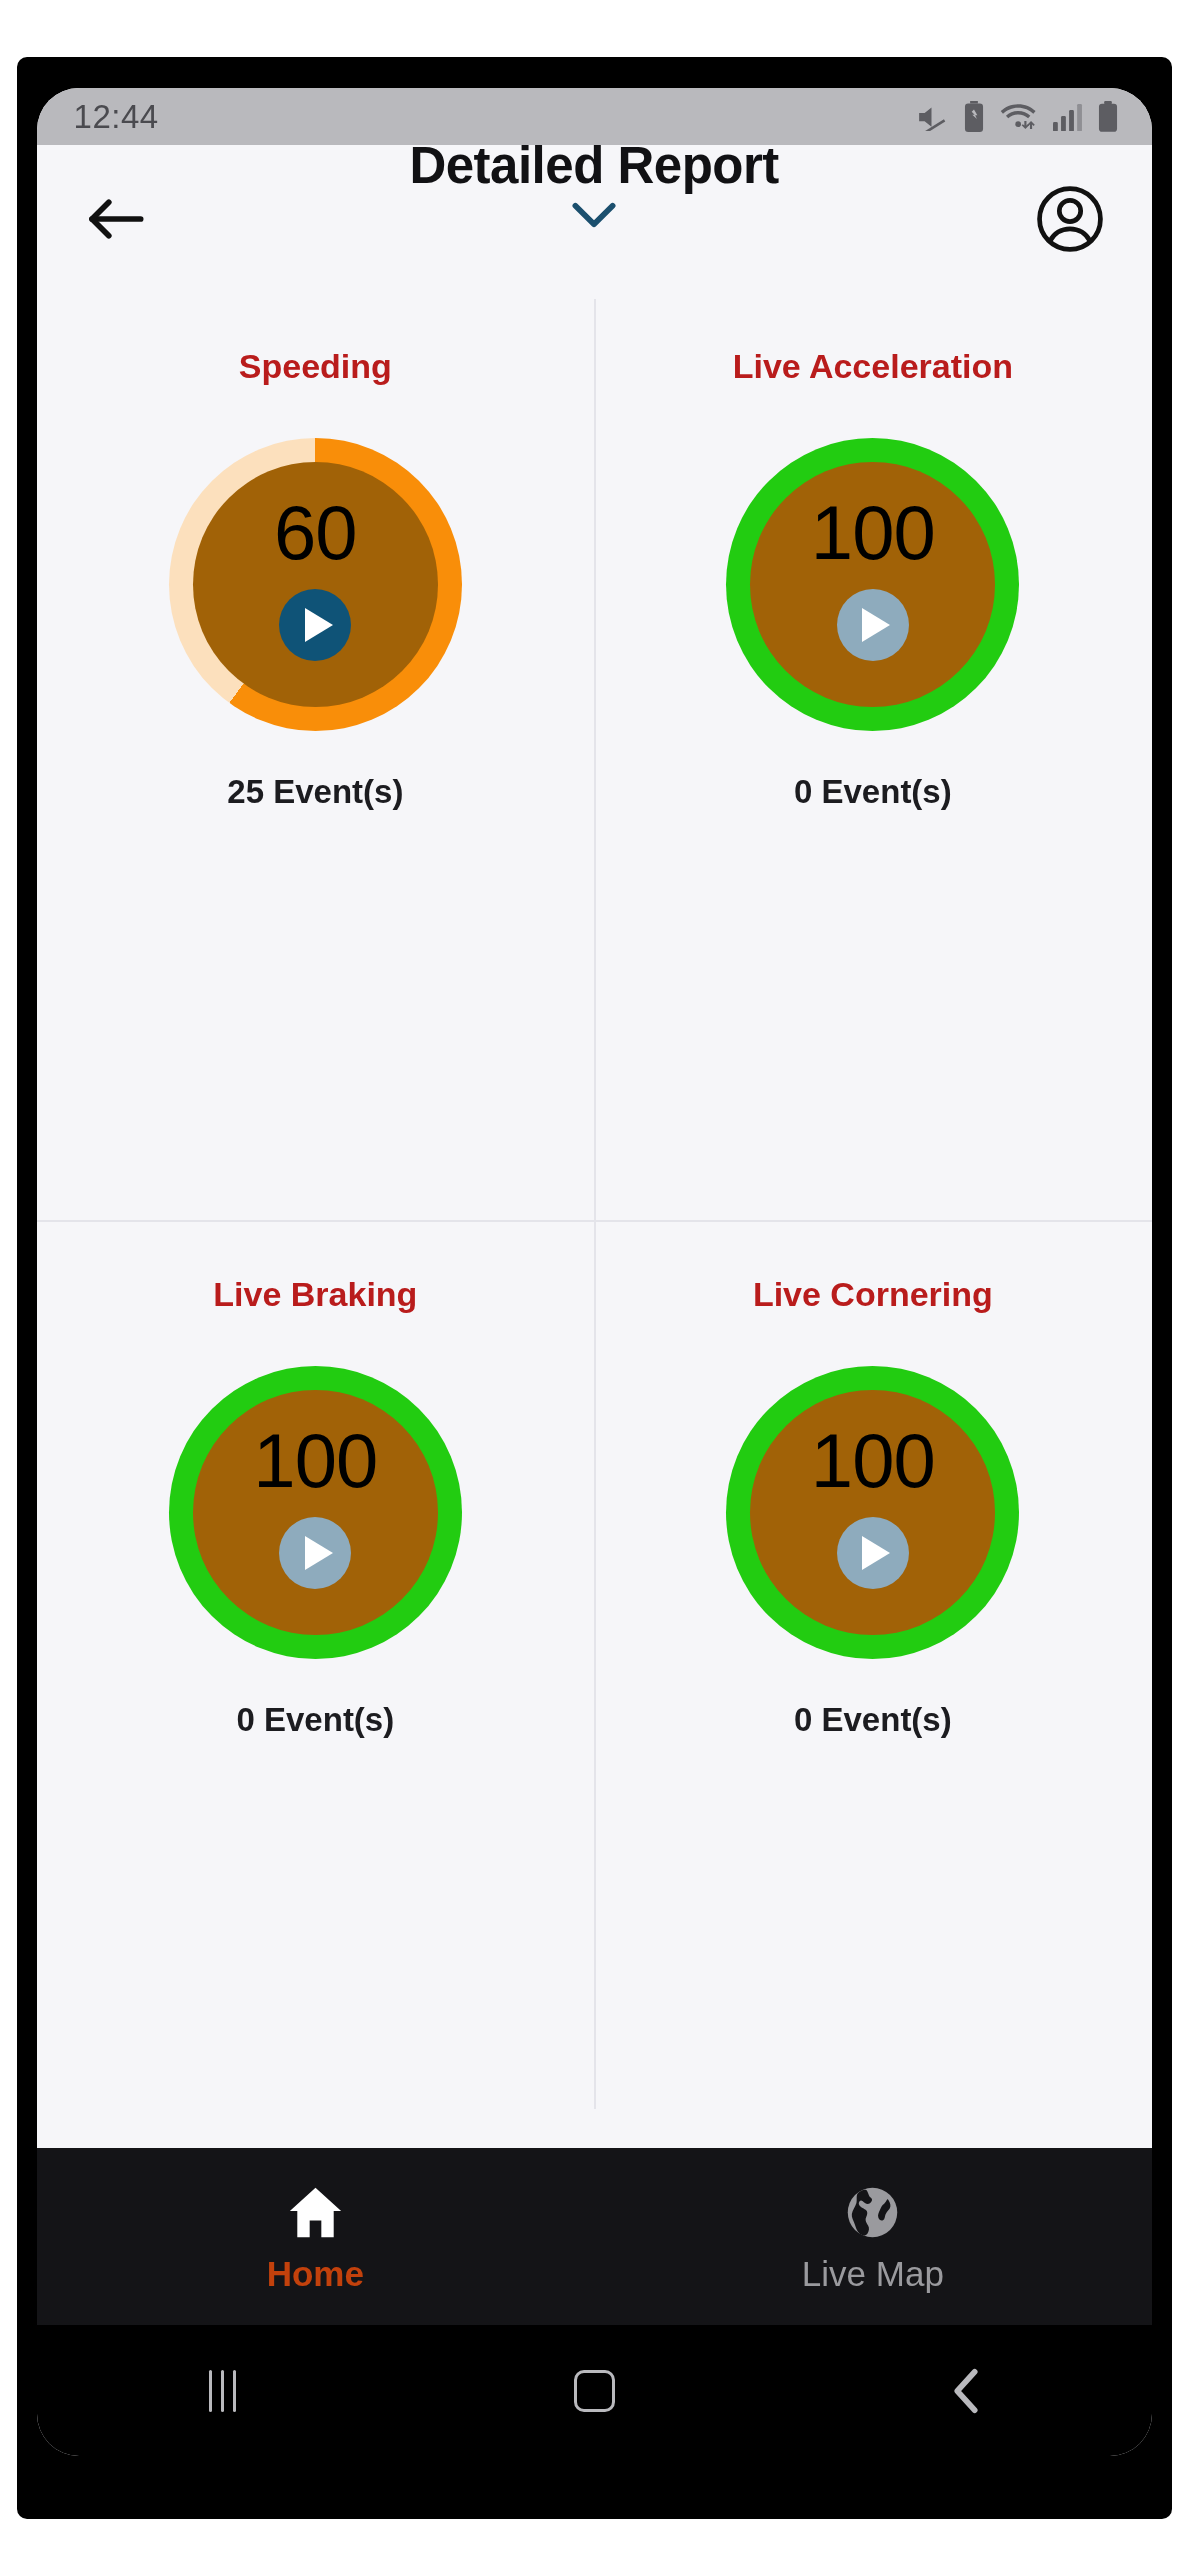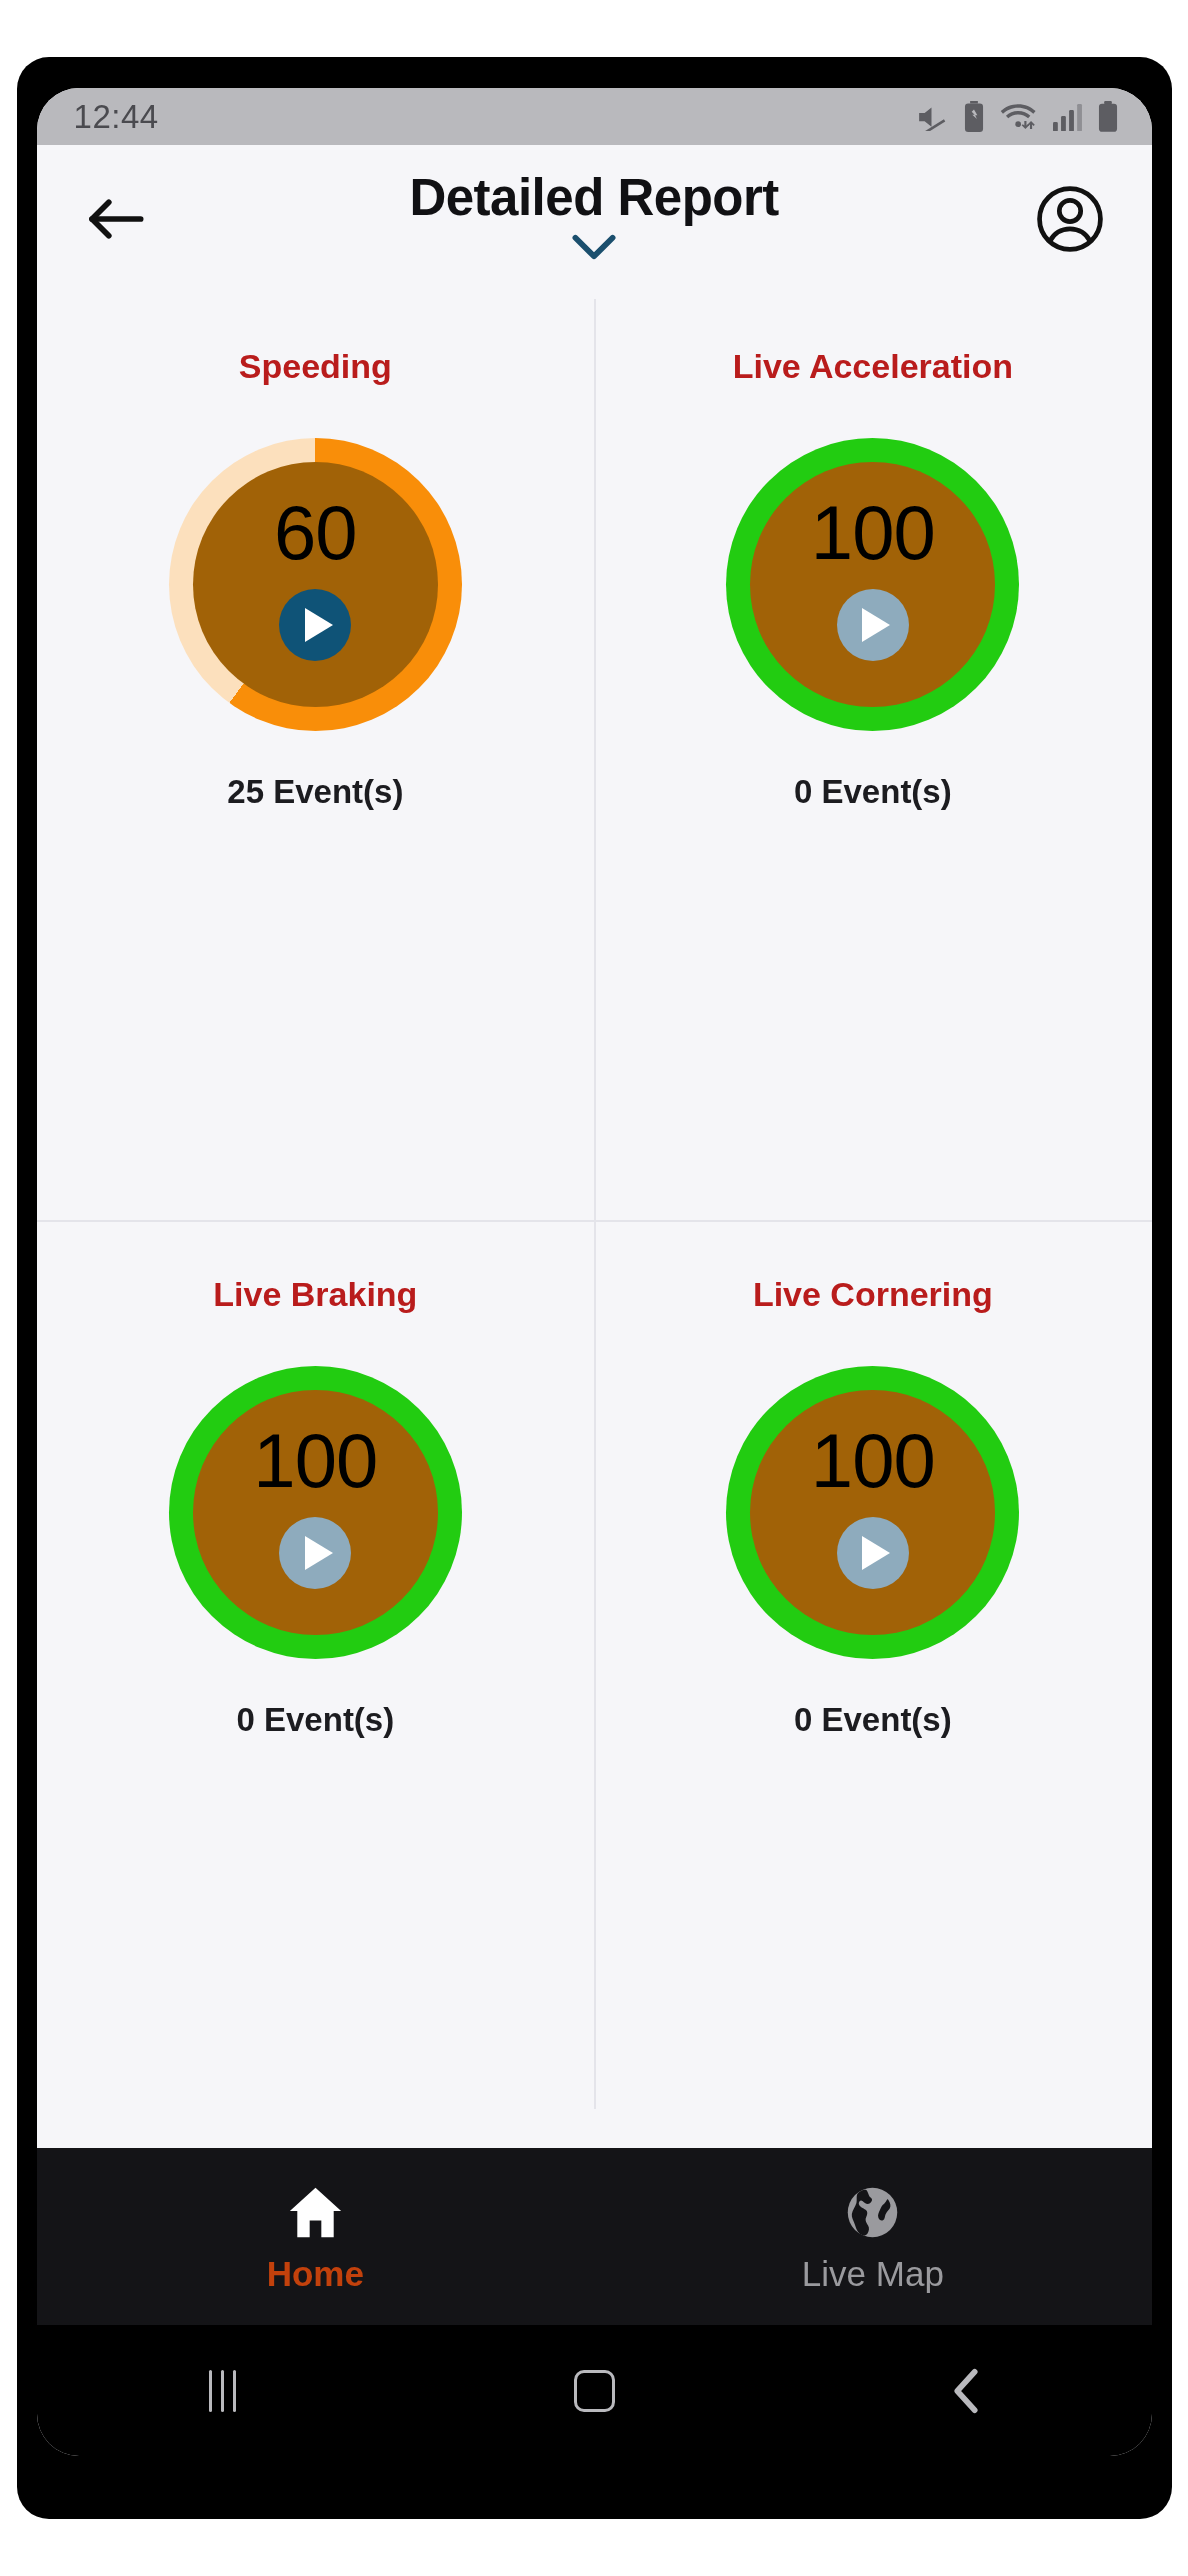--- a/index.html
+++ b/index.html
@@ -9,21 +9,21 @@
     font-family:"Liberation Sans", sans-serif;
     overflow:hidden;
   }
 
   
   .phone-frame{
     position:absolute;
     left:16.6px; top:57px;
     width:1155px; height:2462px;
     background:#000000;
-    border-radius:32px;
+    border-radius:10px;
     overflow:hidden;
   }
   .phone-screen{
     position:absolute;
     left:20px; top:31px;
     width:1115px; height:2368px;
     background:#f6f6f9;
     border-radius:42px;
     overflow:hidden;
     display:flex; flex-direction:column;
@@ -55,21 +55,21 @@
     height:147px;
     background:#f6f6f9;
     position:relative;
     display:flex; align-items:center;
     padding:0 39px;
   }
   .back-btn{ width:79px; height:79px; display:flex; align-items:center; justify-content:center; cursor:pointer; }
   .back-btn svg{ display:block; stroke:#111111; }
   .header-title-wrap{
     position:absolute; left:0; right:0; top:0; bottom:0;
-    display:flex; flex-direction:column; align-items:center; justify-content:center;
+    display:flex; flex-direction:column; align-items:center; justify-content:flex-start;
     pointer-events:none;
   }
   .header-title{
     font-size:51px; font-weight:bold; color:#111114;
     letter-spacing:-0.5px;
     line-height:1;
     margin-top:-5.5px;
   }
   .chevron-down{ margin-top:11px; pointer-events:auto; cursor:pointer; }
   .chevron-down svg{ display:block; stroke:#1b4f6e; }

